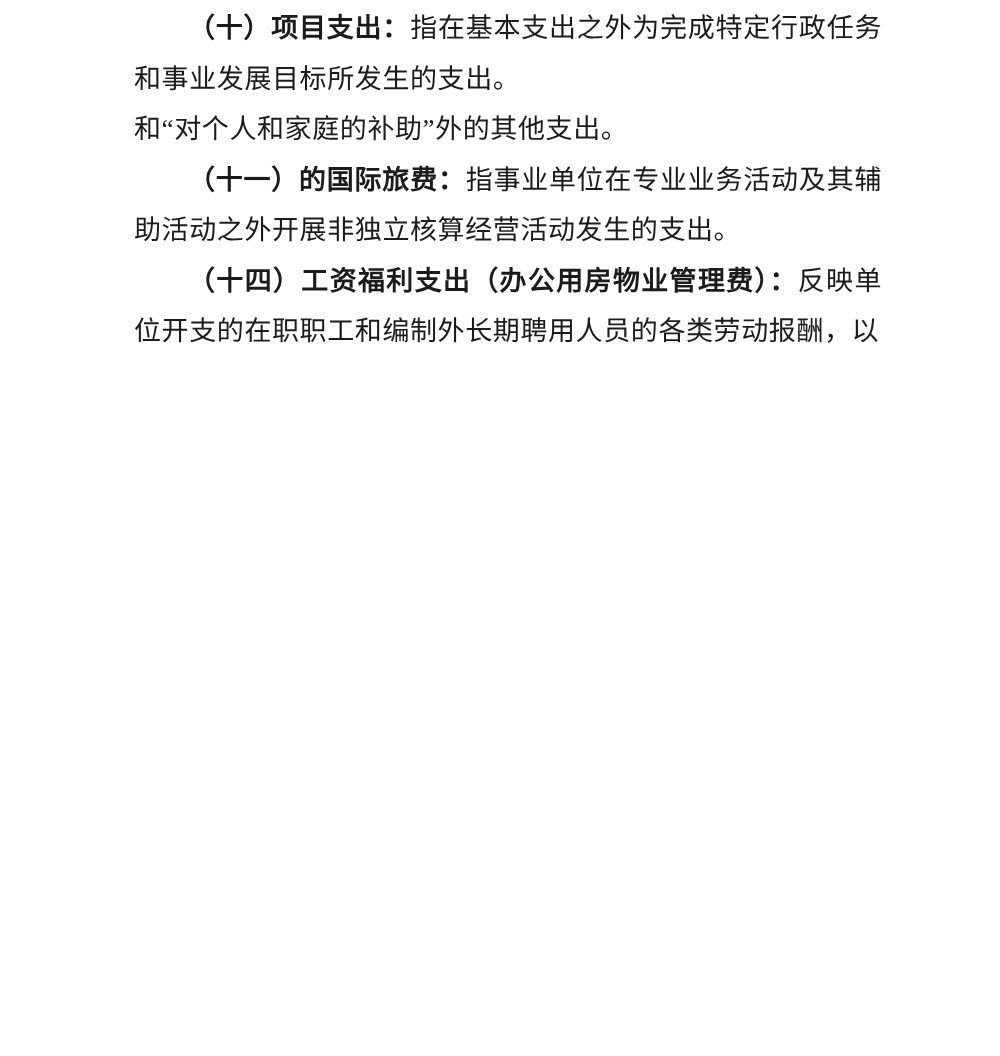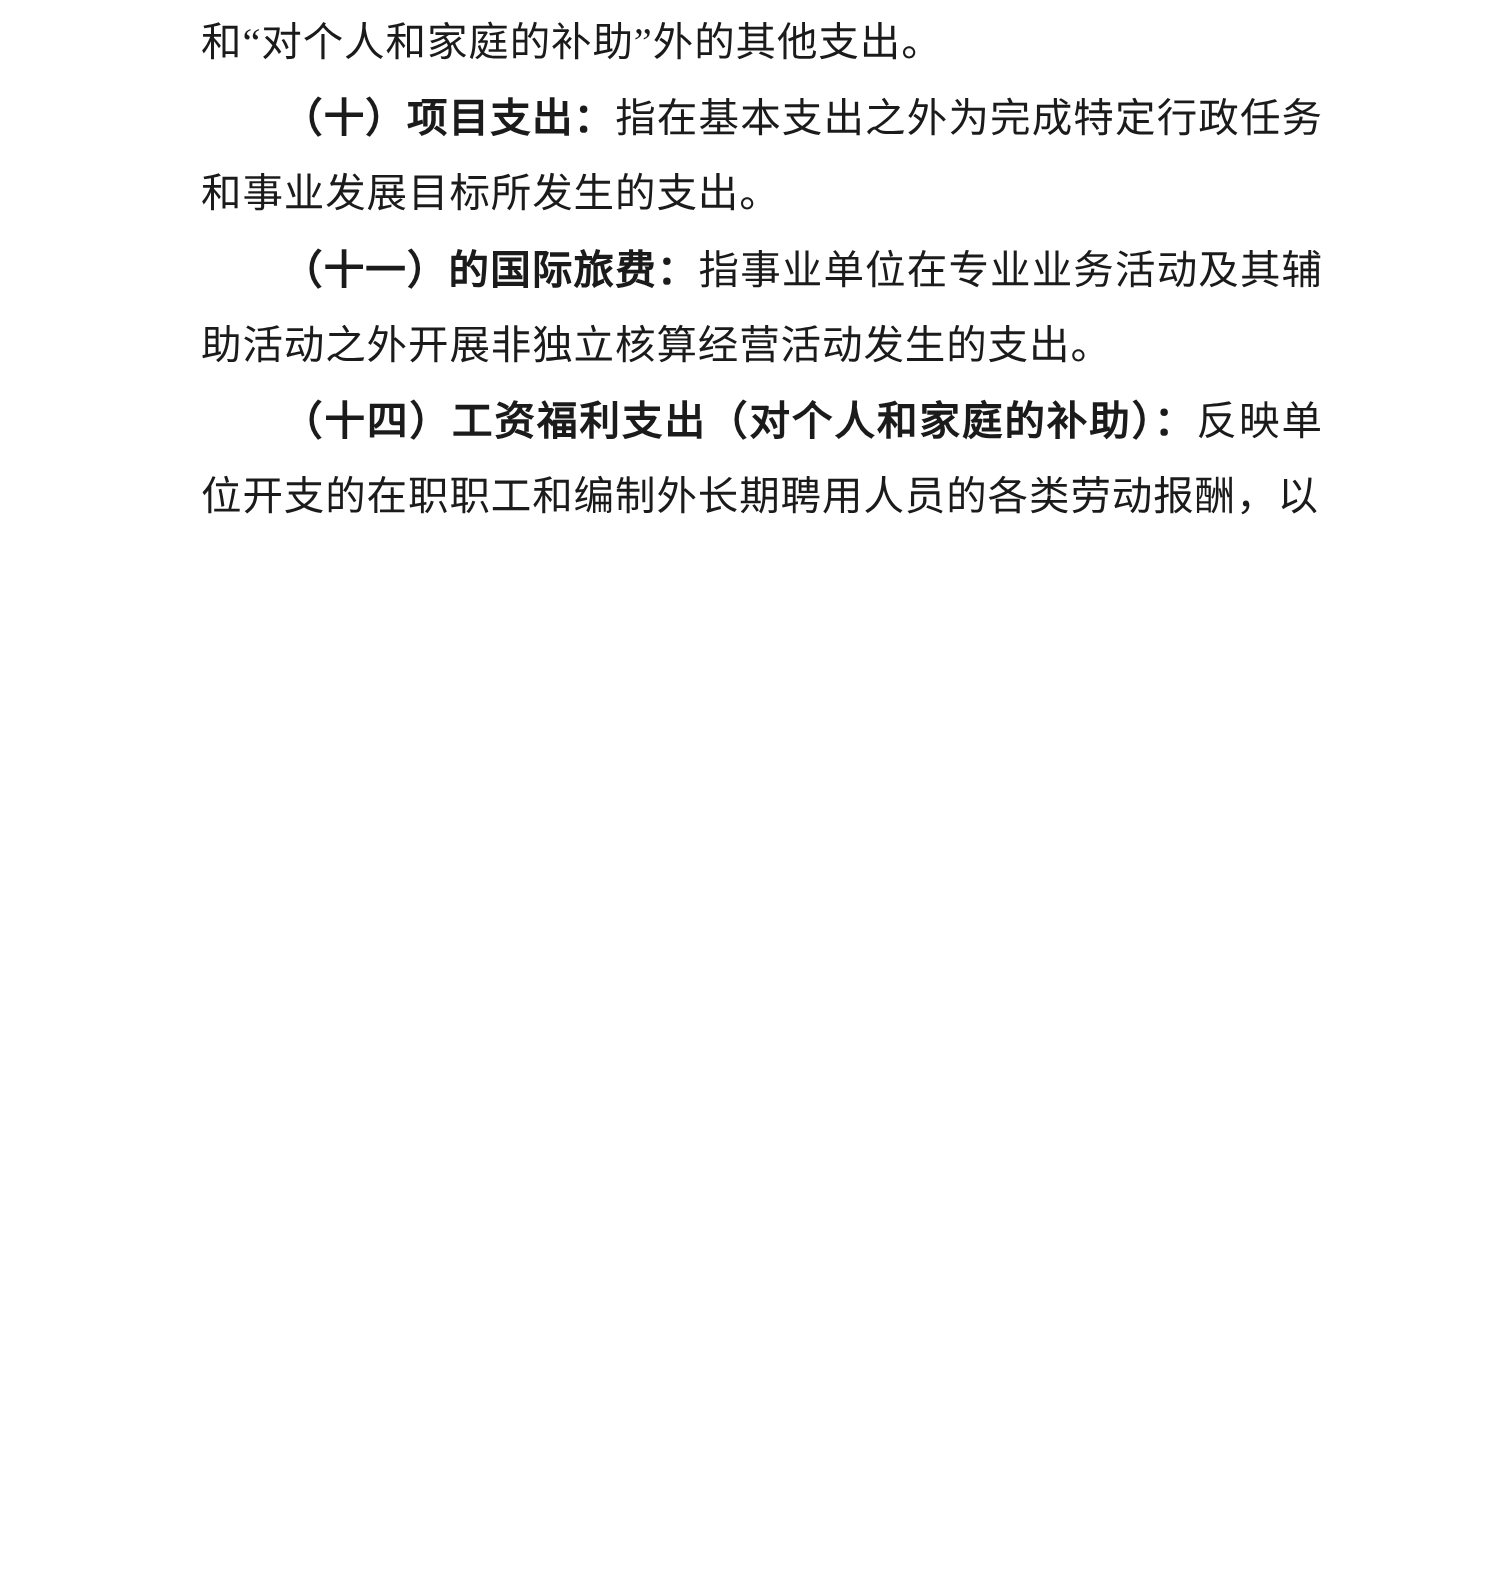--- a/index.html
+++ b/index.html
@@ -38,23 +38,23 @@
   }
   .head {
     font-weight: 700;
   }
 </style>
 </head>
 <body>
 
 <div class="page">
 
+  <p class="para"><span class="head">（十）项目支出：</span><span>指在基本支出之外为完成特定行政任务和事业发展目标所发生的支出。</span></p>
+
   <p class="para no-indent"><span>和“对个人和家庭的补助”外的其他支出。</span></p>
-
-  <p class="para"><span class="head">（十）项目支出：</span><span>指在基本支出之外为完成特定行政任务和事业发展目标所发生的支出。</span></p>
 
   <p class="para"><span class="head">（十一）的国际旅费：</span><span>指事业单位在专业业务活动及其辅助活动之外开展非独立核算经营活动发生的支出。</span></p>
 
 
 
-  <p class="para"><span class="head">（十四）工资福利支出（对个人和家庭的补助）：</span><span>反映单位开支的在职职工和编制外长期聘用人员的各类劳动报酬，以</span></p>
+  <p class="para"><span class="head">（十四）工资福利支出（办公用房物业管理费）：</span><span>反映单位开支的在职职工和编制外长期聘用人员的各类劳动报酬，以</span></p>
 
 </div>
 
 </body></html>

